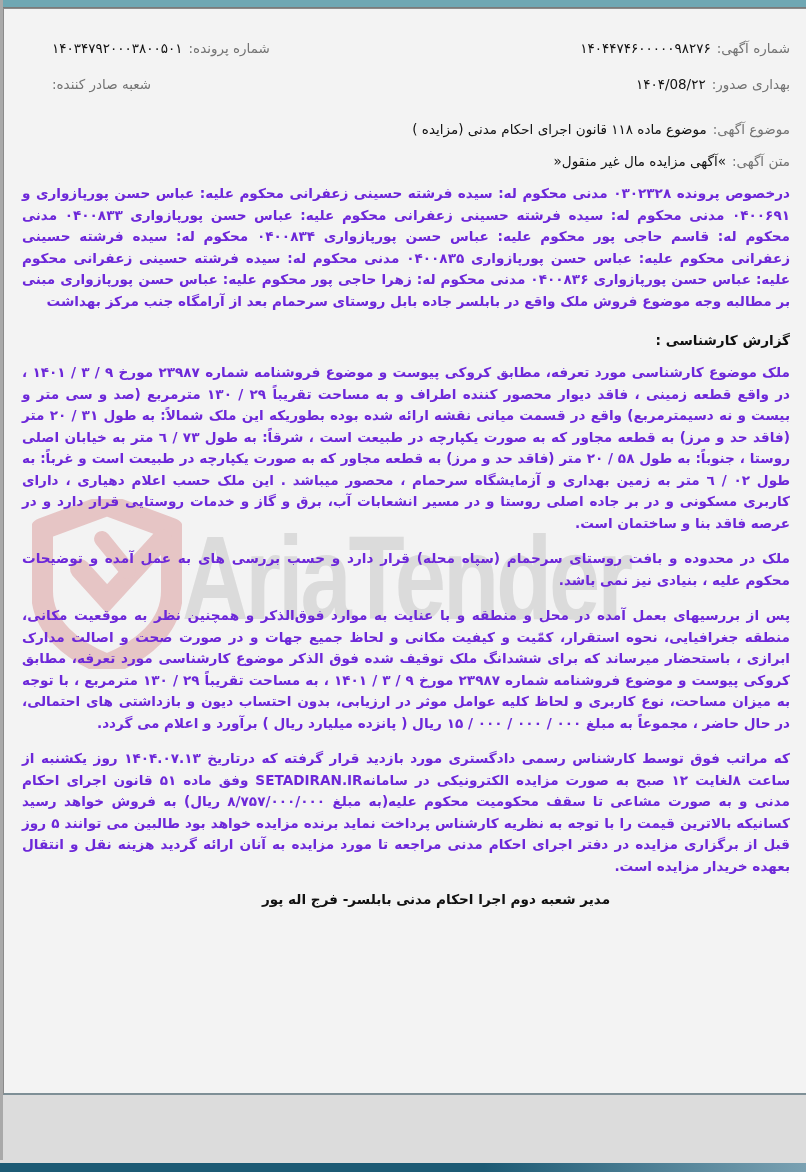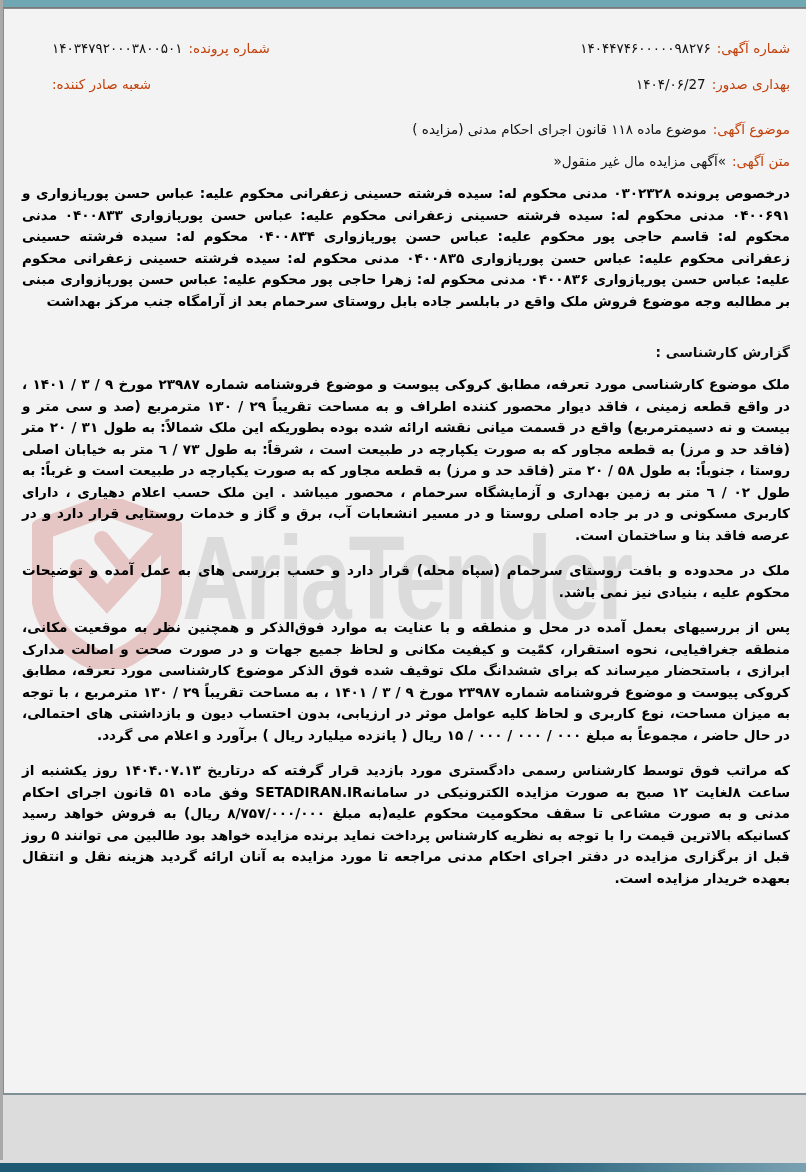--- a/index.html
+++ b/index.html
@@ -46,30 +46,30 @@
   }
   .content { position: relative; z-index: 2; padding: 0 16px 0 18px; }
   .hdr-row {
     display: flex; justify-content: space-between; align-items: center;
     height: 38px; font-size: 13.5px; color: #1a1a1a;
   }
   .hdr-row.first { margin-top: 22px; height: 34px; }
   .hdr-cell { display: flex; align-items: baseline; gap: 6px; white-space: nowrap; }
   .hdr-cell.right { width: 370px; }
   .hdr-cell.left { padding-left: 30px; }
-  .lbl { color: #c2410c; font-size: 13.5px; }
+  .lbl { color: #737373; font-size: 13.5px; }
   .val { font-weight: normal; color: #111; }
   .meta-row { display: flex; align-items: baseline; gap: 6px; margin-top: 18px; font-size: 13.5px; }
   .meta-row + .meta-row { margin-top: 16px; }
   .body-text {
-    font-size: 13.6px; font-weight: bold; color: #000000; line-height: 21.5px;
+    font-size: 13.6px; font-weight: bold; color: #6d28d9; line-height: 21.5px;
     text-align: justify; margin: 0;
   }
   .para { margin-top: 14px; }
-  .sec-title { font-size: 13.6px; font-weight: bold; color: #111; margin-top: 32px; }
+  .sec-title { font-size: 13.6px; font-weight: bold; color: #111; margin-top: 20px; }
   .sec-title.indent { padding-right: 10px; margin-top: 18px; }
   .sign { text-align: center; font-size: 13.6px; font-weight: bold; color: #111; margin-top: 14px; padding-left: 60px; }
 </style>
 </head>
 <body>
 
 <div class="top-strip"></div>
 <div class="left-edge"></div>
 
 <div class="panel">
@@ -92,21 +92,21 @@
       </div>
       <div class="hdr-cell left">
         <span class="lbl">شماره پرونده:</span>
         <span class="val">۱۴۰۳۴۷۹۲۰۰۰۳۸۰۰۵۰۱</span>
       </div>
     </div>
 
     <div class="hdr-row">
       <div class="hdr-cell right">
         <span class="lbl">بهداری صدور:</span>
-        <span class="val">۱۴۰۴/۰۶/27</span>
+        <span class="val">۱۴۰۴/08/۲۲</span>
       </div>
       <div class="hdr-cell left">
         <span class="lbl">شعبه صادر کننده:</span>
       </div>
     </div>
 
     <div class="meta-row">
       <span class="lbl">موضوع آگهی:</span>
       <span class="val">موضوع ماده ۱۱۸ قانون اجرای احکام مدنی (مزایده )</span>
     </div>
@@ -123,17 +123,18 @@
 
     <p class="body-text para">ملک موضوع کارشناسی مورد تعرفه، مطابق کروکی پیوست و موضوع فروشنامه شماره ۲۳۹۸۷ مورخ ۹ / ۳ / ۱۴۰۱ ، در واقع قطعه زمینی ، فاقد دیوار محصور کننده اطراف و  به مساحت تقریباً ۲۹ / ۱۳۰ مترمربع (صد  و سی  متر و بیست و نه دسیمترمربع) واقع در قسمت میانی نقشه ارائه شده بوده بطوریکه این ملک  شمالاً: به طول ۳۱ / ۲۰ متر (فاقد حد و مرز) به قطعه مجاور که به صورت یکپارچه در طبیعت است ، شرقاً: به طول ۷۳ / ٦ متر به خیابان اصلی روستا ، جنوباً: به طول ۵۸ / ۲۰ متر (فاقد حد و مرز) به قطعه مجاور که به صورت یکپارچه در طبیعت است و غرباً: به طول ۰۲ / ٦ متر به زمین بهداری و آزمایشگاه سرحمام ، محصور میباشد . این ملک حسب اعلام دهیاری ، دارای کاربری مسکونی و در بر جاده اصلی روستا و در مسیر انشعابات آب، برق و گاز و خدمات روستایی قرار دارد و در عرصه فاقد بنا و ساختمان است.</p>
 
     <p class="body-text para">ملک در محدوده و بافت روستای سرحمام (سپاه محله) قرار دارد و حسب بررسی های به عمل آمده و توضیحات محکوم علیه ، بنیادی نیز نمی باشد.</p>
 
 
     <p class="body-text para">پس از بررسیهای بعمل آمده در محل و منطقه و با عنایت به موارد فوق‌الذکر و همچنین  نظر به موقعیت مکانی، منطقه جغرافیایی، نحوه استقرار، کمّیت و کیفیت مکانی و لحاظ جمیع جهات و در صورت صحت و اصالت مدارک ابرازی ، باستحضار میرساند که برای ششدانگ ملک توقیف شده فوق الذکر موضوع کارشناسی مورد تعرفه، مطابق کروکی پیوست و موضوع فروشنامه شماره ۲۳۹۸۷ مورخ ۹ / ۳ / ۱۴۰۱ ، به مساحت تقریباً ۲۹ / ۱۳۰ مترمربع ، با توجه به میزان مساحت، نوع کاربری و لحاظ کلیه عوامل موثر در ارزیابی، بدون احتساب دیون و بازداشتی های احتمالی، در حال حاضر ، مجموعاً به مبلغ ۰۰۰ / ۰۰۰ / ۰۰۰ / ۱۵ ریال ( پانزده میلیارد ریال ) برآورد و اعلام می گردد.</p>
 
     <p class="body-text para">که مراتب فوق توسط کارشناس رسمی دادگستری مورد بازدید قرار گرفته که درتاریخ ۱۴۰۴.۰۷.۱۳ روز یکشنبه  از ساعت ۸لغایت ۱۲ صبح به صورت مزایده الکترونیکی در سامانهSETADIRAN.IR وفق ماده ۵۱ قانون اجرای احکام مدنی و به صورت مشاعی تا سقف محکومیت محکوم علیه(به مبلغ ۸/۷۵۷/۰۰۰/۰۰۰ ریال) به فروش خواهد رسید کسانیکه بالاترین قیمت را با توجه به نظریه کارشناس پرداخت نماید برنده مزایده خواهد بود طالبین می توانند ۵ روز قبل از برگزاری مزایده در دفتر اجرای احکام مدنی مراجعه تا مورد مزایده به آنان ارائه گردید هزینه نقل و انتقال بعهده خریدار مزایده است.</p>
 
+    <div class="sign">مدیر شعبه دوم اجرا احکام مدنی بابلسر- فرج اله پور</div>
 
   </div>
 </div>
 
 <div class="taskbar"></div>
 
 </body></html>

